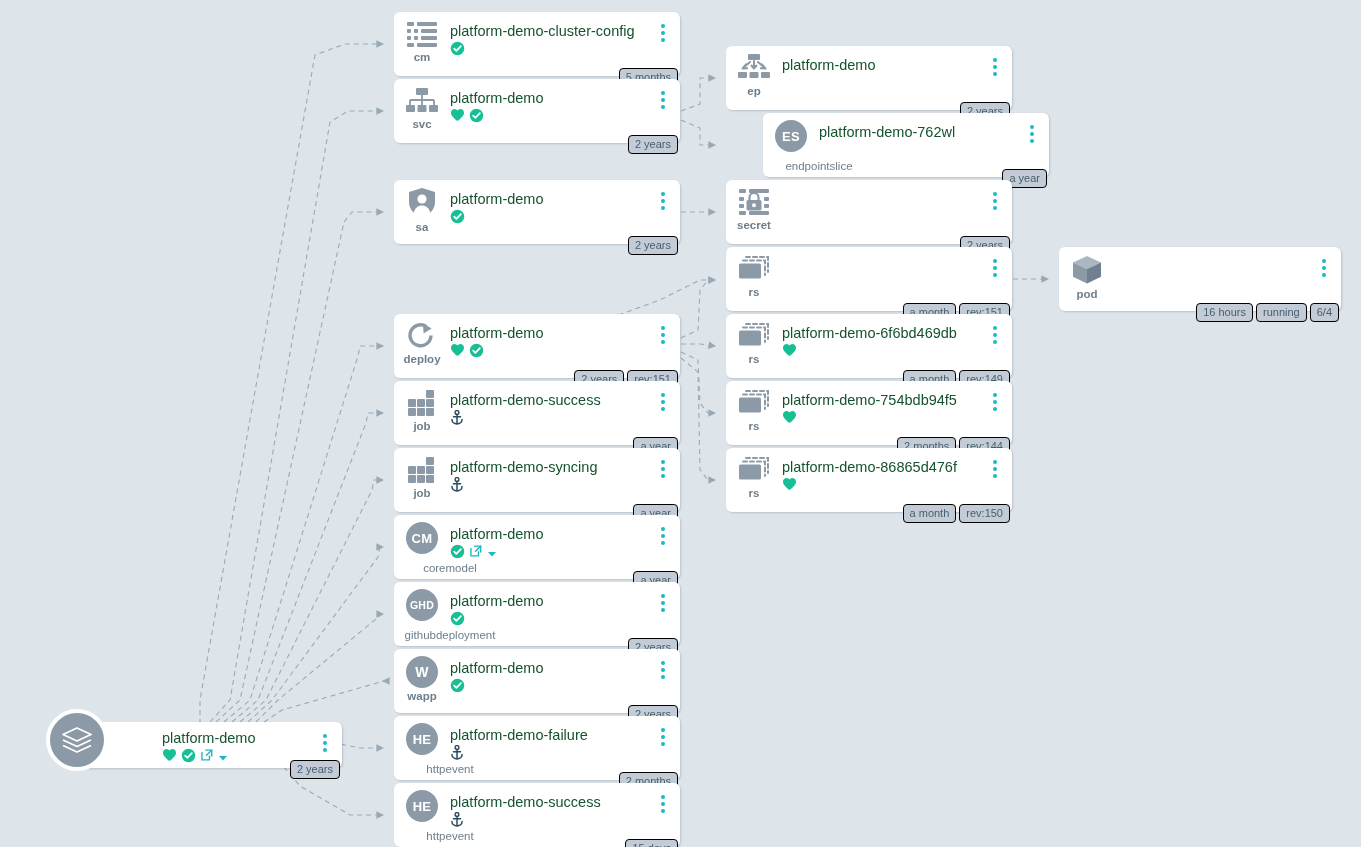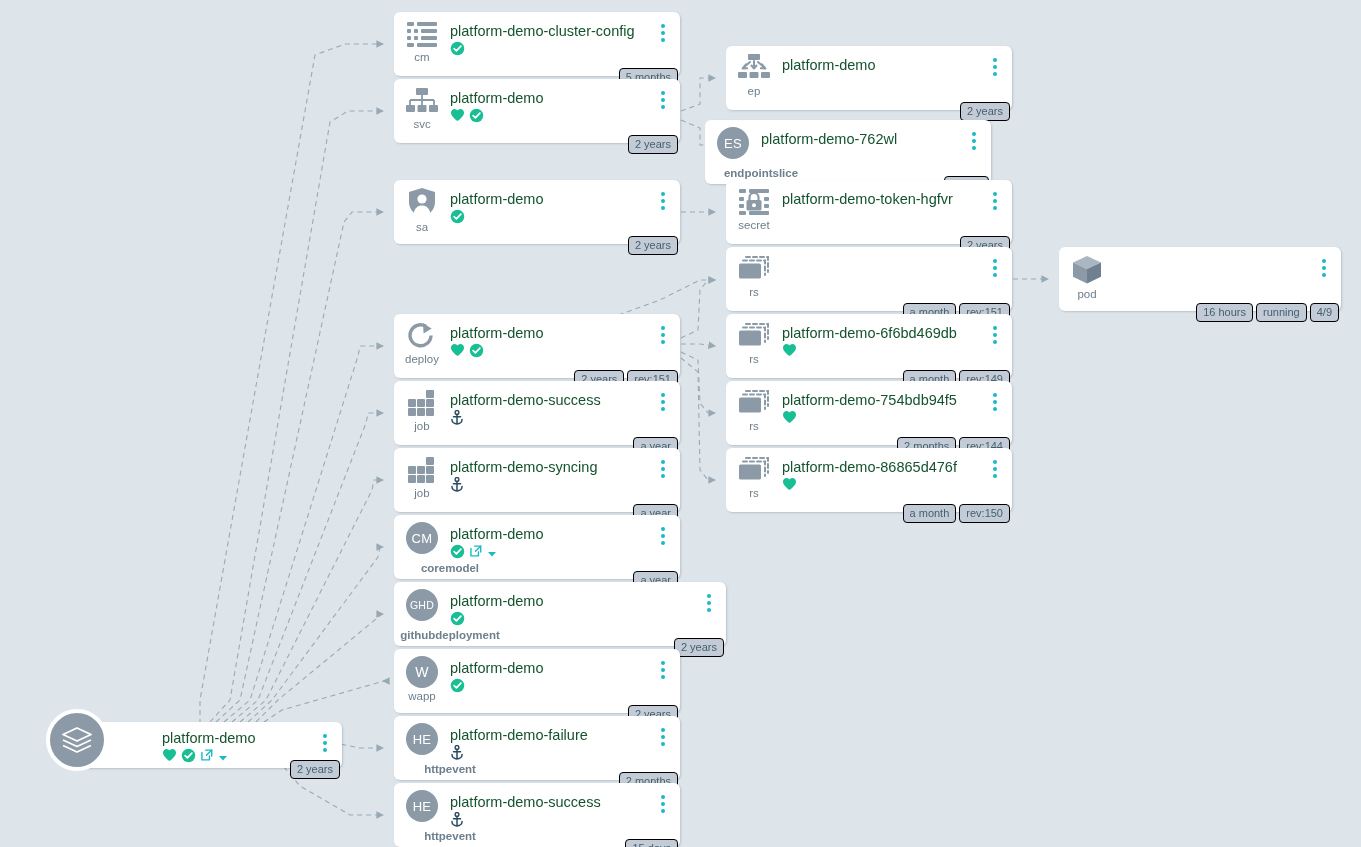--- a/index.html
+++ b/index.html
@@ -42,36 +42,36 @@
   }
 
   
   .icon-col {
     width: 56px;
     min-width: 56px;
     padding-top: 7px;
     display: flex;
     flex-direction: column;
     align-items: center;
+    font-weight: bold;
   }
   .kind-label {
     font-size: 11.5px;
     color: #6d7f8c;
     line-height: 12px;
     margin-top: 2px;
     white-space: nowrap;
     text-align: center;
   }
   .kind-label.wide {
     position: absolute;
     left: 0;
     width: 112px;
     top: 45px;
     text-align: center;
-    font-weight: bold;
   }
 
   
   .txt-col {
     flex: 1;
     padding-top: 11px;
     min-width: 0;
   }
   .res-name {
     font-size: 14.5px;
@@ -500,21 +500,21 @@
       <div class="kebab">
             <i></i>
             <i></i>
             <i></i>
           </div>
       <div class="chips">
         <span class="chip">a year</span>
       </div>
     </div>
       </div>
-      <div class="node" style="left: 394px; top: 582px; width: 332px; height: 64px;">
+      <div class="node" style="left: 394px; top: 582px; width: 286px; height: 64px;">
     <div class="node-inner">
       <div class="icon-col">
         <div class="circ sm">GHD</div>
 
       </div>
       <div class="kind-label wide">githubdeployment</div>
       <div class="txt-col">
         <div class="res-name">platform-demo</div>
         <div class="status-row">
           <span class="g"><svg width="15" height="15" viewBox="0 0 16 16">
@@ -639,21 +639,21 @@
       <div class="kebab">
             <i></i>
             <i></i>
             <i></i>
           </div>
       <div class="chips">
         <span class="chip">2 years</span>
       </div>
     </div>
       </div>
-      <div class="node" style="left: 705px; top: 113px; width: 286px; height: 64px; margin-top: 7px;">
+      <div class="node" style="left: 763px; top: 113px; width: 286px; height: 64px;">
     <div class="node-inner">
       <div class="icon-col">
         <div class="circ ">ES</div>
 
       </div>
       <div class="kind-label wide">endpointslice</div>
       <div class="txt-col">
         <div class="res-name">platform-demo-762wl</div>
         <div class="status-row">
           
@@ -681,26 +681,20 @@
         <rect x="2" y="17" width="5" height="4" rx="1" fill="#8b9aa6"></rect>
         <rect x="27" y="10" width="5" height="4" rx="1" fill="#8b9aa6"></rect>
         <rect x="27" y="17" width="5" height="4" rx="1" fill="#8b9aa6"></rect>
         <path d="M12.5 13 L12.5 10.5 A4.5 4.5 0 0 1 21.5 10.5 L21.5 13" stroke="#8b9aa6" stroke-width="2.2" fill="none"></path>
         <rect x="9.5" y="13" width="15" height="10.5" rx="1.6" fill="#8b9aa6"></rect>
         <circle cx="17" cy="18.2" r="2" fill="#ffffff"></circle>
       </svg>
         <div class="kind-label">secret</div>
       </div>
 
-      <div class="txt-col">
-        <div class="res-name">platform-demo-token-hgfvr</div>
-        <div class="status-row">
-          
-        </div>
-      </div>
       <div class="kebab">
             <i></i>
             <i></i>
             <i></i>
           </div>
       <div class="chips">
         <span class="chip">2 years</span>
       </div>
     </div>
       </div>
@@ -828,19 +822,19 @@
       </div>
 
       <div class="kebab">
             <i></i>
             <i></i>
             <i></i>
           </div>
       <div class="chips">
         <span class="chip">16 hours</span>
             <span class="chip">running</span>
-            <span class="chip">4/9</span>
+            <span class="chip">6/4</span>
       </div>
     </div>
       </div>
     </div>
 
 </div>
 
 </body></html>

